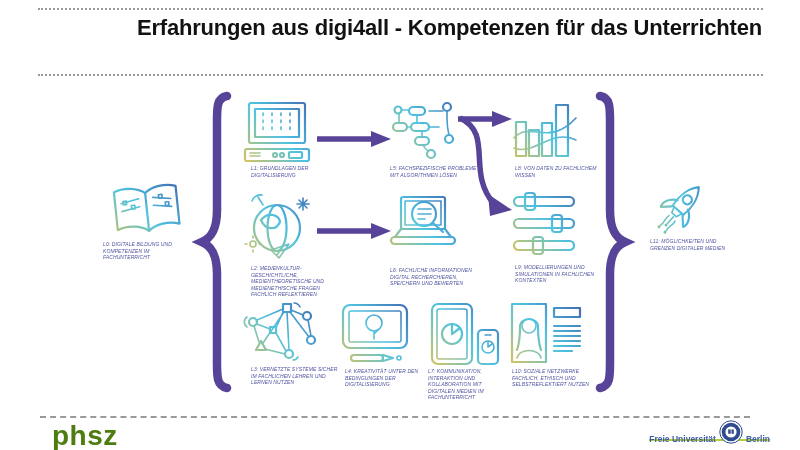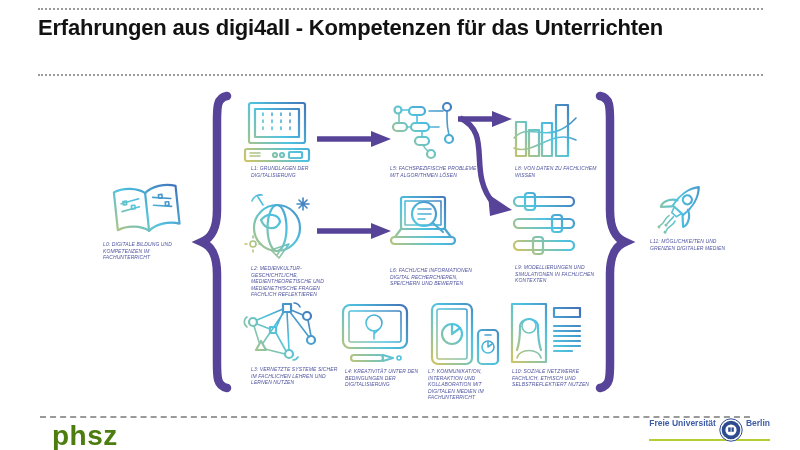--- a/index.html
+++ b/index.html
@@ -1,41 +1,41 @@
 <!DOCTYPE html>
 <html><head>
 <meta charset="utf-8">
 <style>
   html,body{margin:0;padding:0;background:#fff;}
   .slide{position:relative;width:800px;height:450px;background:#ffffff;overflow:hidden;
          font-family:"Liberation Sans",sans-serif;}
   .dotline{position:absolute;height:0;border-top:2px dotted #9a9a9a;}
   .dashline{position:absolute;height:0;border-top:2px dashed #9a9a9a;}
   .title{position:absolute;left:38px;top:15px;width:724px;color:#121212;
-         font-size:22px;font-weight:bold;line-height:26px;letter-spacing:-0.2px;}
+         font-size:22px;font-weight:bold;line-height:26px;letter-spacing:-0.2px;text-align:right;}
   
   .nlabel{position:absolute;font-size:10px;line-height:13px;color:#4f549f;
           font-style:italic;letter-spacing:.2px;transform:scale(.5);transform-origin:0 0;}
   
   .icon{position:absolute;overflow:visible;}
   .icon path,.icon rect,.icon circle,.icon ellipse,.icon line,.icon polygon,.icon polyline{
     stroke:url(#ig);fill:none;stroke-width:2.2;stroke-linecap:round;stroke-linejoin:round;}
   .icon .thin{stroke-width:1.6;}
   .icon .fdot{fill:url(#ig);stroke:none;}
   
   .arrow{position:absolute;overflow:visible;}
   .arrow path{stroke:#574397;stroke-width:5.5;fill:none;}
   .arrow polygon{fill:#574397;stroke:none;}
   .brace{position:absolute;overflow:visible;}
   .brace path{stroke:#574397;stroke-width:8.5;fill:none;stroke-linecap:round;}
   
   .phsz{position:absolute;left:40px;top:420px;font-size:28px;font-weight:800;
         color:#4d7c0f;letter-spacing:.5px;margin-left:12px;}
   .fulogo{position:absolute;right:30px;top:418px;height:26px;display:flex;
-          align-items:flex-start;gap:3px;}
+          align-items:flex-end;gap:3px;}
   .fulogo .futxt{font-size:8.5px;font-weight:bold;color:#3d5ca8;position:relative;z-index:2;}
   .fulogo .fuline{position:absolute;left:0;right:0;bottom:3px;height:2px;background:#b5cc33;z-index:0;}
   .fulogo svg{position:relative;z-index:3;}
 </style>
 </head>
 <body>
 
 <div class="slide">
 
   <svg width="0" height="0" style="position:absolute" aria-hidden="true">

